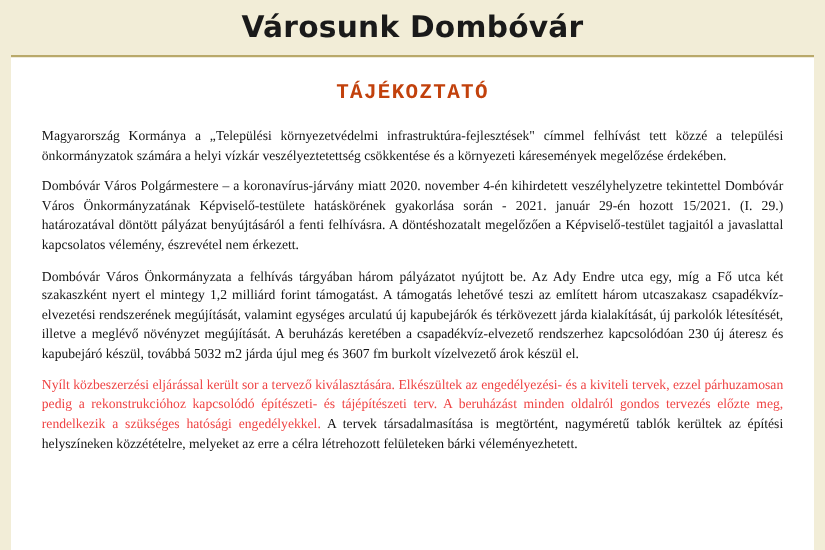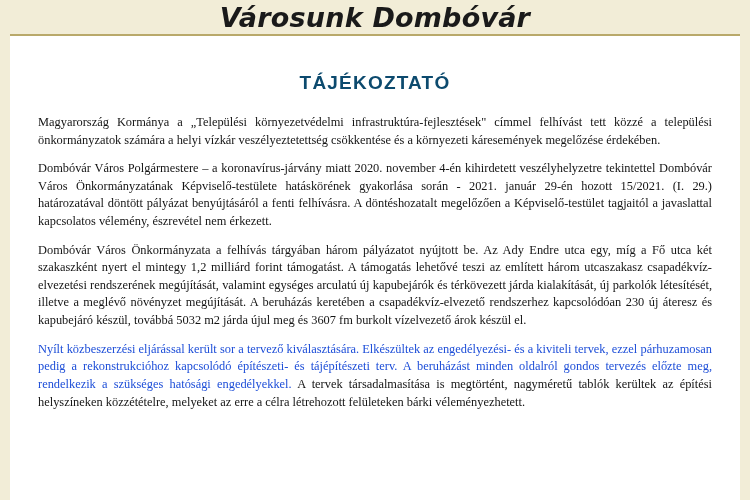--- a/index.html
+++ b/index.html
@@ -16,59 +16,58 @@
   .page {
     position: relative;
     width: 750px;
     height: 500px;
     box-sizing: border-box;
     background: #ffffff;
     border-left: 10px solid #f2edd7;
     border-right: 10px solid #f2edd7;
   }
   .masthead {
-    height: 36px;
+    height: 52px;
     background: #f2edd7;
     border-bottom: 2px solid #b9a96a;
     display: flex;
     align-items: center;
     justify-content: center;
     box-sizing: border-box;
-    font-style: italic;
   }
   .masthead-title {
     font-family: "DejaVu Sans", sans-serif;
     font-weight: bold;
     font-size: 27px;
     color: #1a1a1a;
     letter-spacing: 0.2px;
   }
   .content {
     padding: 16px 28px 0 28px;
   }
   .doc-title {
     text-align: center;
-    font-family: Liberation Sans, sans-serif;
+    font-family: Liberation Mono, monospace;
     font-weight: bold;
     font-size: 19px;
     letter-spacing: 1.2px;
-    color: #0c4a6e;
-    margin: 20px 0 20px 0;
+    color: #c2410c;
+    margin: 5px 0 20px 0;
   }
   p.body-par {
     font-size: 12.4px;
     line-height: 1.42;
     color: #141414;
     text-align: justify;
     margin: 0 0 11px 0;
     text-indent: 0;
     hyphens: auto;
   }
   .red {
-    color: #1d4ed8;
+    color: #ef4444;
   }
 </style>
 </head>
 <body>
 
 <div class="page">
 
   <div class="masthead">
     <div class="masthead-title">Városunk Dombóvár</div>
   </div>

